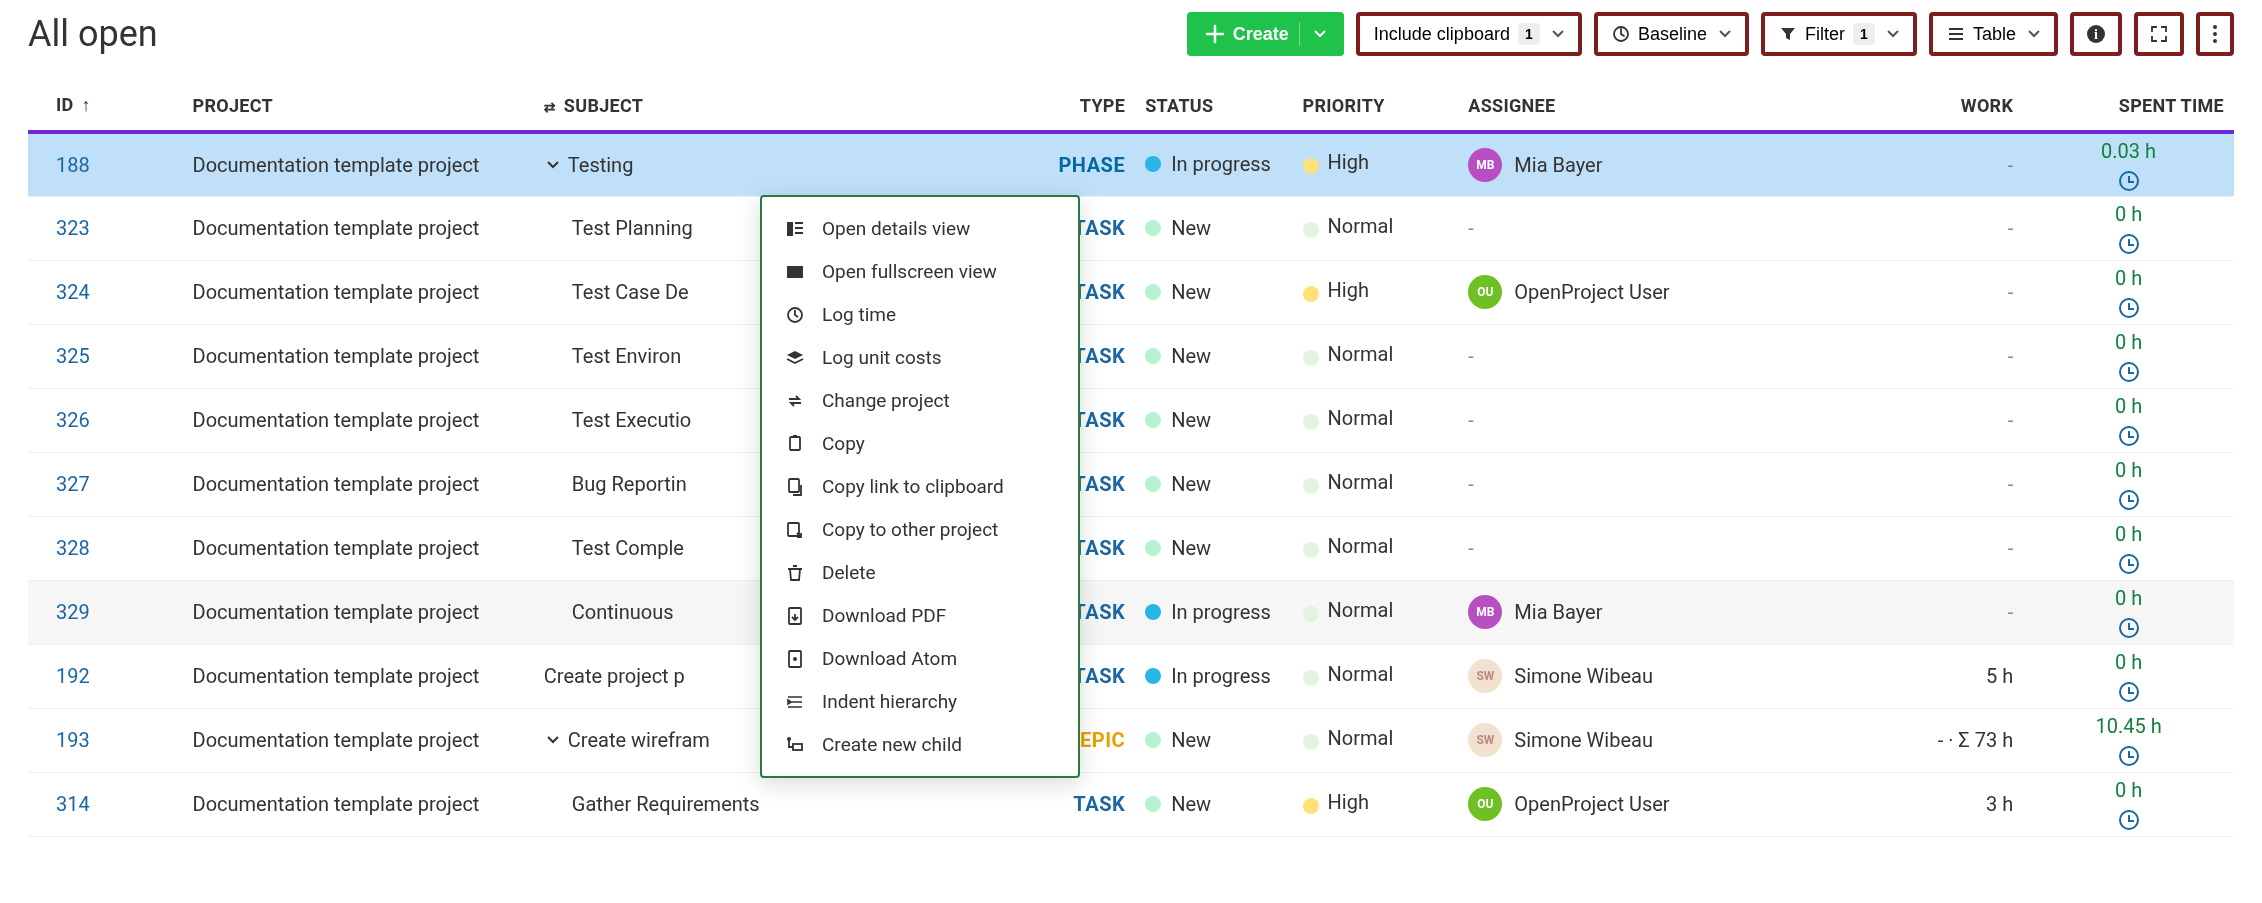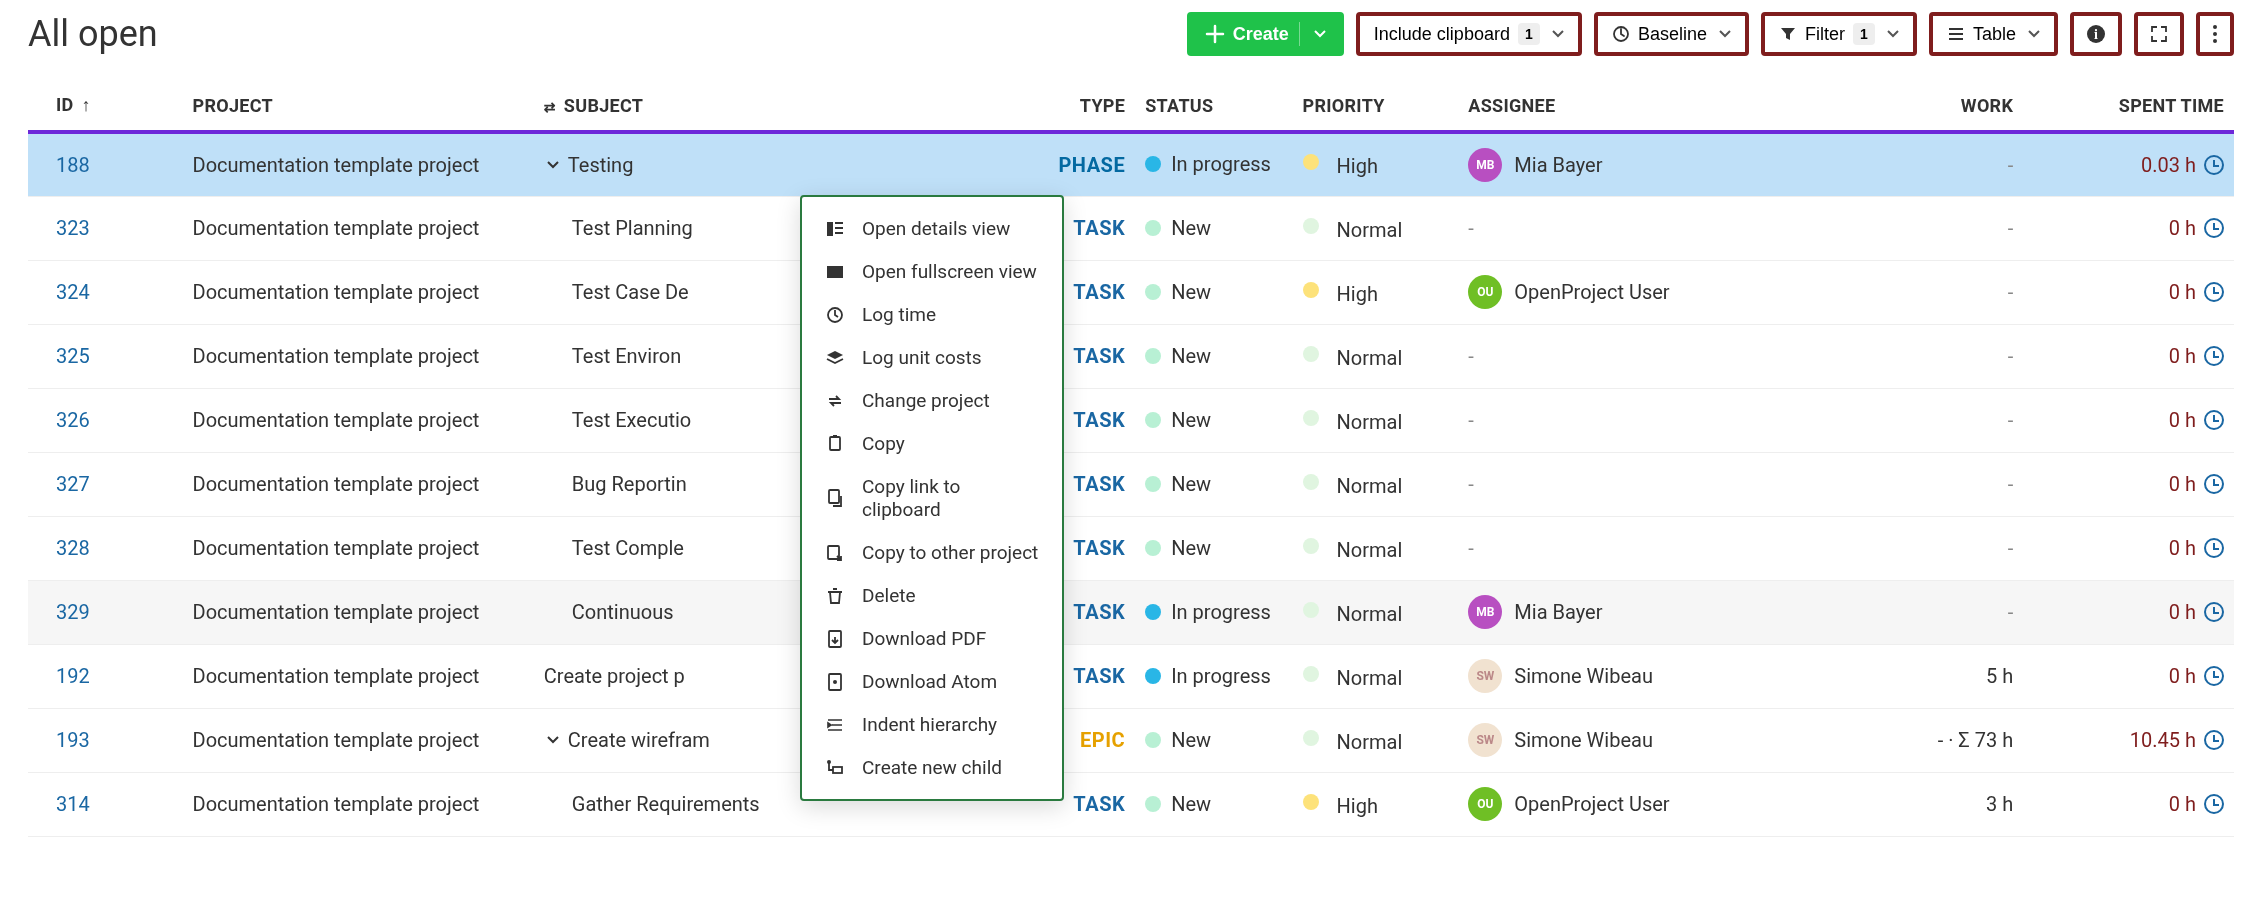--- a/index.html
+++ b/index.html
@@ -21,49 +21,49 @@
   .table tr.selected td { background: #bfe0f8; }
   .table tr.hover td { background: #f6f6f6; }
   .id-link { color: #1a67a3; font-weight: 400; cursor: pointer; }
   .type-phase { color: #0369a1; font-weight: 700; letter-spacing: 0.5px; }
   .type-task  { color: #1a67a3; font-weight: 700; letter-spacing: 0.5px; }
   .type-epic  { color: #e6a100; font-weight: 700; letter-spacing: 0.5px; }
   .status { display:inline-flex; align-items:center; gap:10px; }
   .dot { width: 16px; height:16px; border-radius:50%; display:inline-block; }
   .dot.new { background: #b8f0d4; }
   .dot.inprogress { background: #29b6e6; }
-  .prio { display:inline-flex; align-items:flex-start; gap:18px; }
+  .prio { display:inline-flex; align-items:flex-end; gap:9px; }
   .prio-dot { width:16px; height:16px; border-radius:50%; background:#e0f5e0; }
   .prio-dot.high { background:#fde27a; }
   .assignee { display:inline-flex; align-items:center; gap:12px; }
   .avatar { width:34px; height:34px; border-radius:50%; display:inline-flex; align-items:center; justify-content:center; font-size:12px; font-weight:700; color:#fff; }
   .avatar.mb { background:#b84fc1; }
   .avatar.ou { background:#6fbf25; }
   .avatar.sw { background:#f1e2d0; color:#b88; }
   .cell-right { text-align: right; }
-  .spent { color:#7f1d1d; display:inline-flex; align-items:center; gap:8px; justify-content:flex-end; width:100%; }
+  .spent { color:#15803d; display:inline-flex; align-items:center; gap:8px; justify-content:flex-end; width:100%;flex-direction:column; }
   .clock-ico { width:20px; height:20px; border:2px solid #1a67a3; border-radius:50%; position:relative; }
   .clock-ico::after { content:""; position:absolute; left:7px; top:3px; width:2px; height:7px; background:#1a67a3; }
   .clock-ico::before { content:""; position:absolute; left:7px; top:8px; width:6px; height:2px; background:#1a67a3; }
   .hier-arrow { display:inline-flex; margin-right:6px; transform-origin:center; width:18px; justify-content:center; }
   .dash { color:#888; }
   .sort-arrow { margin-left:8px; font-weight:400; }
   .sub-hier { margin-right:8px; font-size:14px; color:#333; }
   .col-id   { width: 110px; padding-left: 28px !important; }
   .col-proj { width: 250px; }
   .col-subj { width: 332px; }
   .col-type { width: 96px; text-align:right; }
   .col-stat { width: 112px; }
   .col-prio { width: 118px; }
   .col-asn  { width: 228px; }
   .col-work { width: 174px; }
   .col-spent{ width: 150px; text-align:right; }
 
   
-  .ctx { position:absolute; left:800px; top:195px; width:264px; background:#fff; border:2px solid #2a7a3f; border-radius:4px; box-shadow: 0 6px 24px rgba(0,0,0,0.15); padding:10px 0; font-size:19px; z-index:100; }
+  .ctx { position:absolute; left:760px; top:195px; width:320px; background:#fff; border:2px solid #2a7a3f; border-radius:4px; box-shadow: 0 6px 24px rgba(0,0,0,0.15); padding:10px 0; font-size:19px; z-index:100; }
   .ctx-item { display:flex; align-items:center; gap:16px; padding:10px 22px; cursor:pointer; }
   .ctx-ico { width:22px; height:22px; display:flex; align-items:center; justify-content:center; color:#333; flex-shrink:0; }
 </style>
 </head>
 <body>
 
 <div class="page">
 
   <div class="toolbar">
     <div class="title">All open</div>

